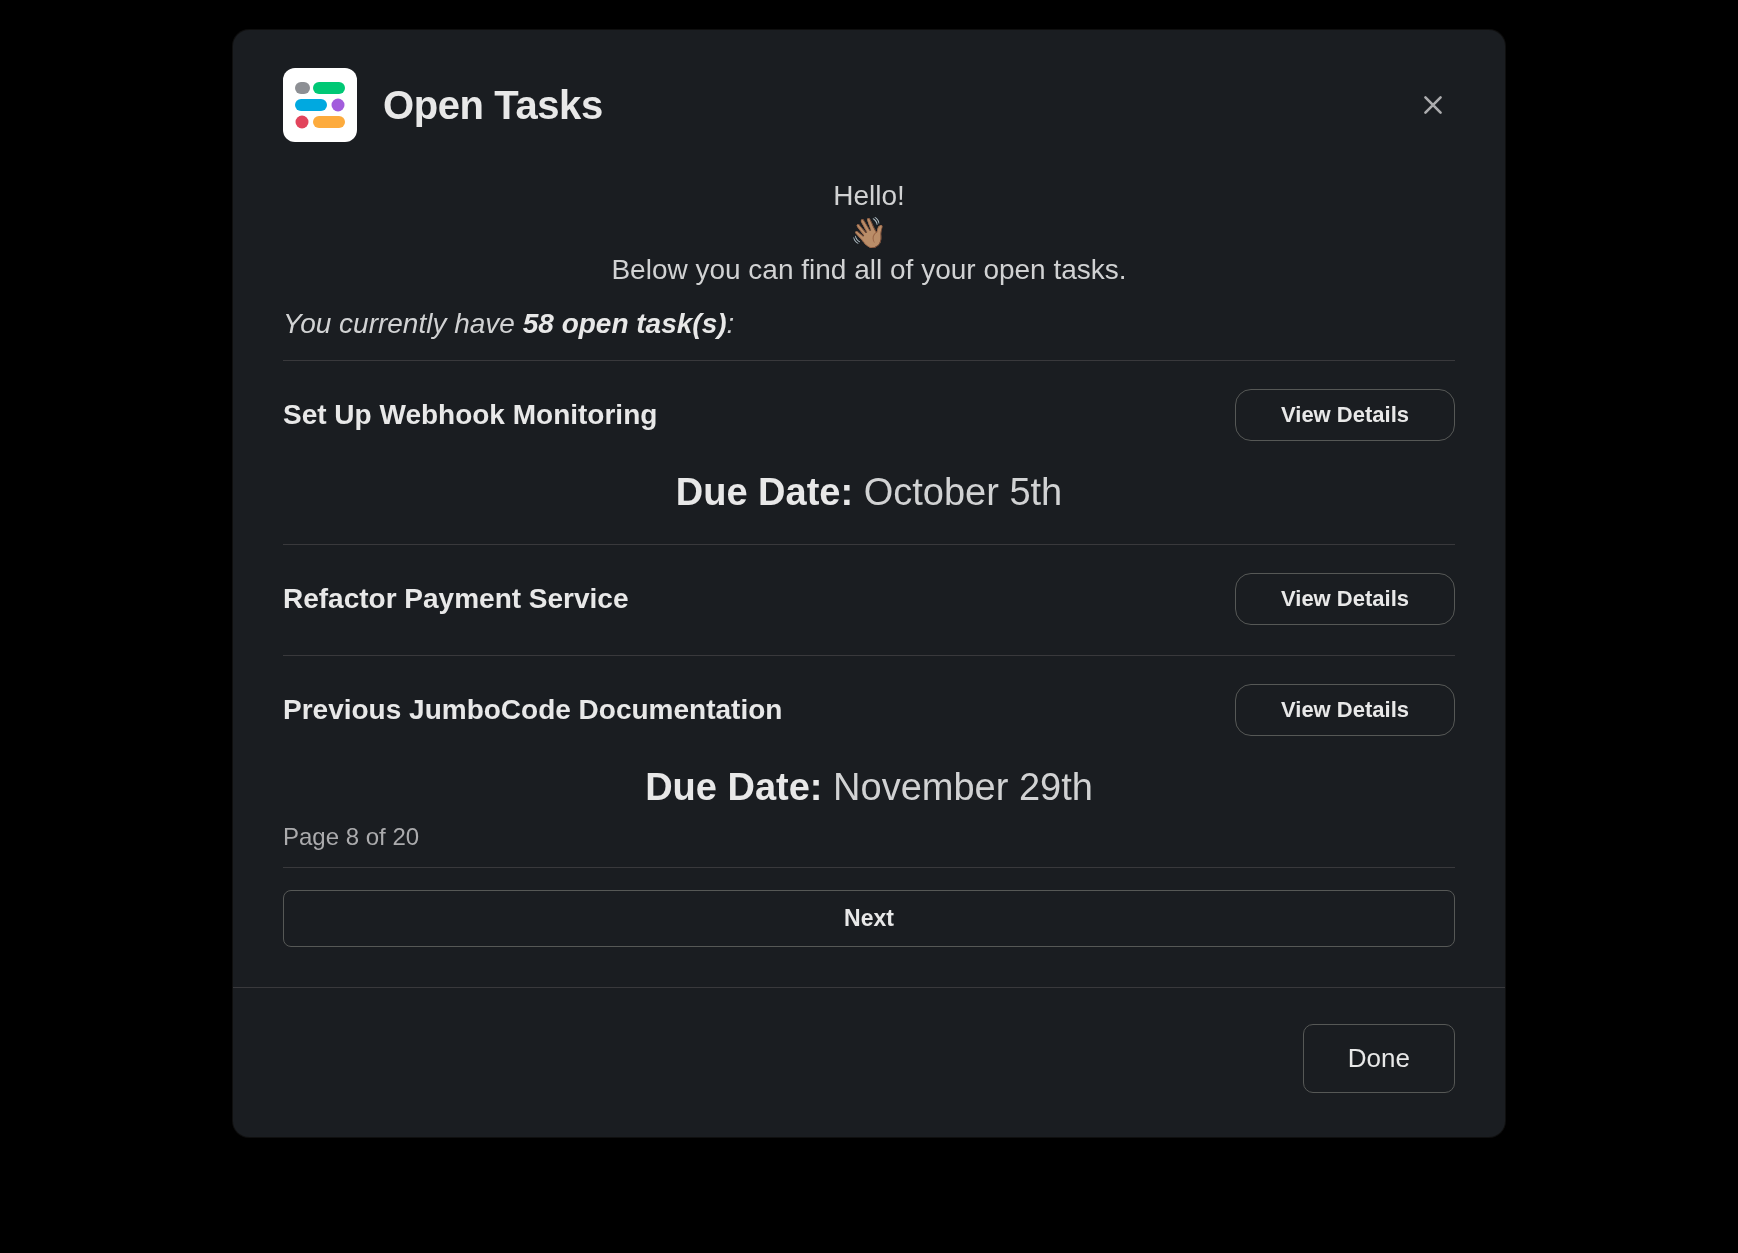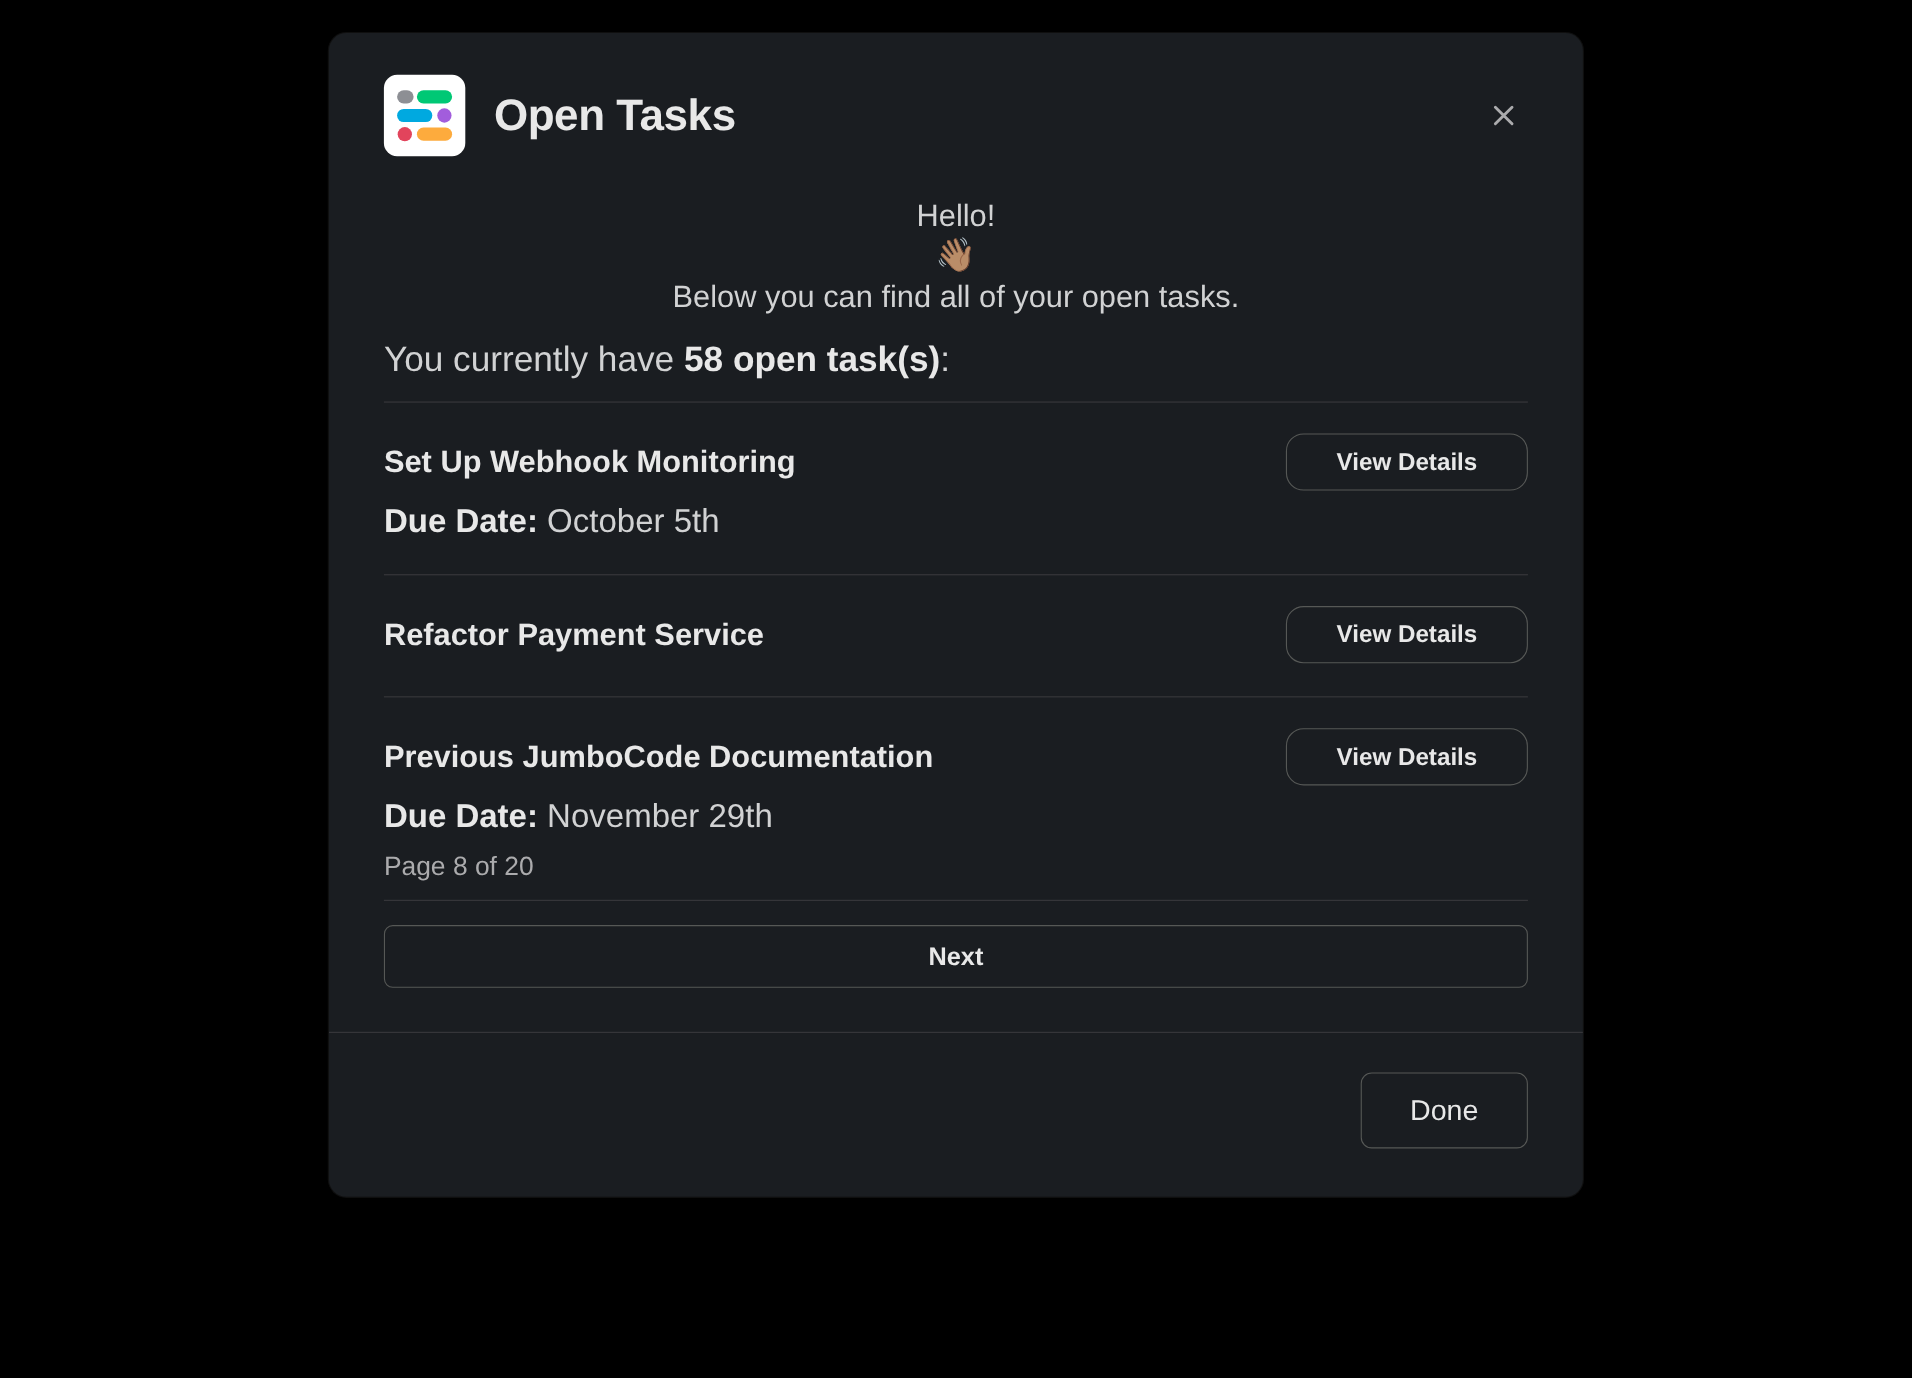--- a/index.html
+++ b/index.html
@@ -22,21 +22,21 @@
     -webkit-font-smoothing: antialiased;
   }
   .stage {
     width: 1738px; height: 1253px;
     display: flex;
     align-items: flex-start;
     justify-content: center;
   }
   .modal {
     margin-top: 30px;
-    width: 1140px;
+    width: 1272px;
     background: var(--modal-bg);
     border-radius: 16px;
     color: var(--text);
     box-shadow: 0 0 0 1px rgba(255,255,255,0.06), 0 18px 48px rgba(0,0,0,0.6);
     overflow: hidden;
     display: flex;
     flex-direction: column;
   }
   .modal-header {
     display: flex;
@@ -77,23 +77,24 @@
     color: var(--text);
     margin-bottom: 22px;
     display: flex;
     align-items: center;
     gap: 6px;
     flex-wrap: wrap;
     flex-direction: column;
   }
   .wave { font-size: 30px; line-height: 1; }
   .count-line {
-    font-size: 32px;
+    font-size: 28px;
     color: var(--text);
     margin-bottom: 20px;
+    font-style: italic;
   }
   .count-line b { font-weight: 700; color: var(--text-bright); }
 
   .divider {
     border: none;
     border-top: 1px solid var(--divider);
     margin: 0;
   }
 
   .task {
@@ -107,23 +108,24 @@
     justify-content: space-between;
     gap: 20px;
   }
   .task-title {
     font-size: 28px;
     font-weight: 800;
     color: var(--text-bright);
     text-align: center;
   }
   .task-due {
-    margin-top: 12px;
-    font-size: 30px;
-    color: var(--text);
+    margin-top: 30px;
+    font-size: 38px;
+    color: var(--text);
+    text-align: center;
   }
   .task-due b { font-weight: 800; color: var(--text-bright); }
 
   .btn {
     background: transparent;
     border: 1px solid var(--btn-border);
     color: var(--text-bright);
     font-weight: 700;
     border-radius: 8px;
     cursor: pointer;

